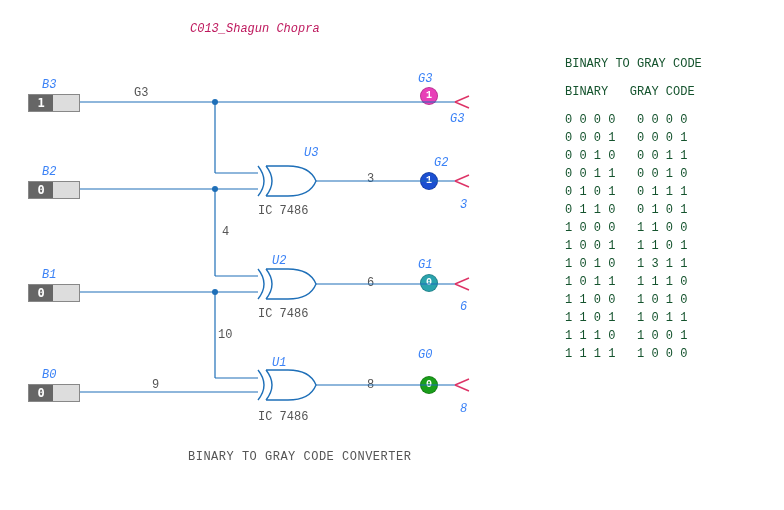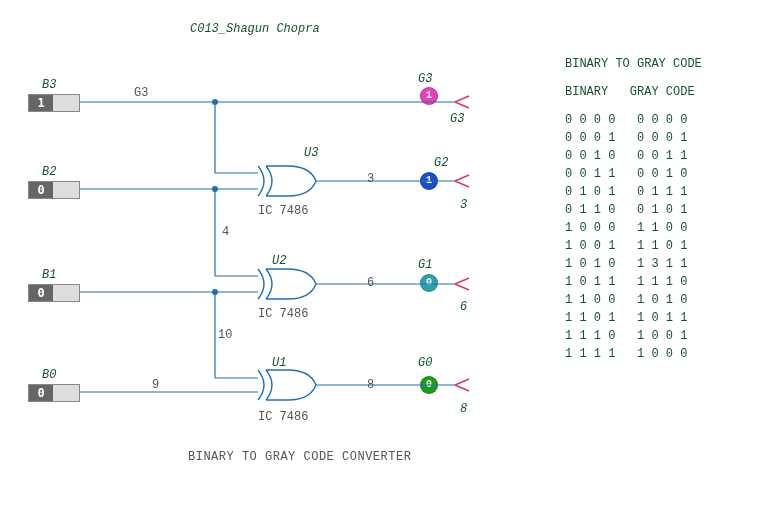--- a/index.html
+++ b/index.html
@@ -6,22 +6,22 @@
     margin: 0;
     padding: 0;
     width: 784px;
     height: 510px;
     font-family: "Consolas", "Courier New", monospace;
     font-size: 12px;
     color: #666;
     background: #fff;
     position: relative;
   }
-  .title-main { position:absolute; font-style:italic; color:#14532d; }
-  .label { position:absolute; font-style:italic; color:#14532d; font-size:12px; }
+  .title-main { position:absolute; font-style:italic; color:#be185d; }
+  .label { position:absolute; font-style:italic; color:#3b82f6; font-size:12px; }
   .label-plain { position:absolute; color:#555; font-size:12px; }
   .table-area { position:absolute; left:565px; top:55px; line-height:18px; font-family:"Consolas","Courier New",monospace; font-size:12px; color:#14532d; letter-spacing:0; }
   .table-row { white-space:pre; }
   .sw-box {
     position:absolute; width:50px; height:16px;
     border:1px solid #888; background:#ddd;
   }
   .sw-left { position:absolute; left:0; top:0; width:24px; height:100%; background:#666; color:#fff; text-align:center; line-height:16px; font-weight:bold; font-family:"Consolas",monospace; }
   .probe {
     position:absolute; width:16px; height:16px; border-radius:50%;
@@ -79,21 +79,21 @@
 <div class="label" style="left:450px; top:112px;">G3</div>
 
 <div class="label" style="left:418px; top:156px;margin-left:16px;">G2</div>
 <div class="probe" style="left: 420px; top: 172px; background: rgb(27, 79, 209);">1</div>
 <div class="label" style="left:460px; top:198px;">3</div>
 
 <div class="label" style="left:418px; top:258px;">G1</div>
 <div class="probe" style="left: 420px; top: 274px; background: rgb(42, 163, 173);">0</div>
 <div class="label" style="left:460px; top:300px;">6</div>
 
-<div class="label" style="left:418px; top:356px;">G0</div>
+<div class="label" style="left:418px; top:348px;">G0</div>
 <div class="probe" style="left: 420px; top: 376px; background: rgb(26, 158, 26);">0</div>
 <div class="label" style="left:460px; top:402px;">8</div>
 
 <div class="label-plain" style="left:188px; top:450px; letter-spacing:0.5px;">BINARY TO GRAY CODE CONVERTER</div>
 
 <div class="table-area">
   <div class="table-row">BINARY TO GRAY CODE</div>
   <div style="height:10px"></div>
   <div class="table-row"><span>BINARY</span>   <span>GRAY CODE</span></div>
   <div style="height:10px"></div>

